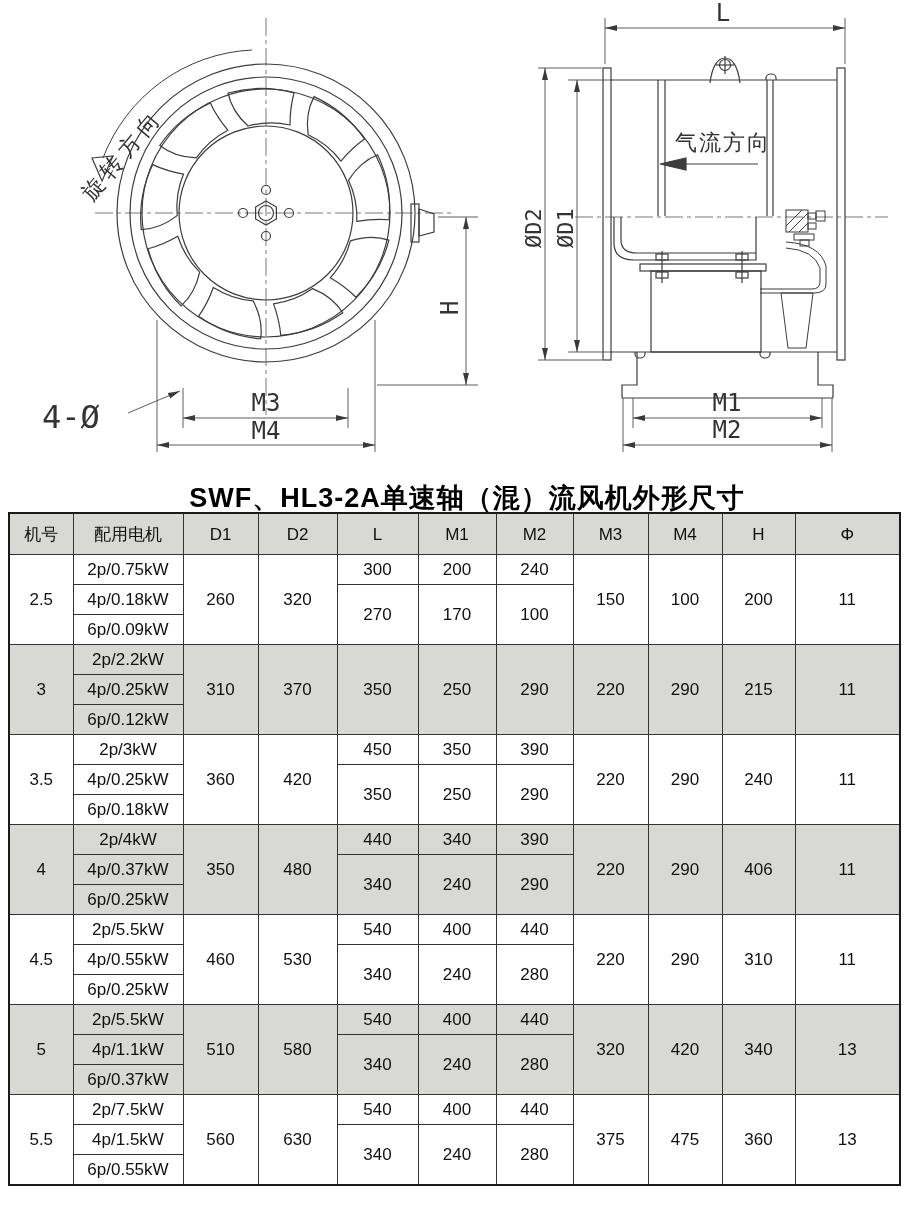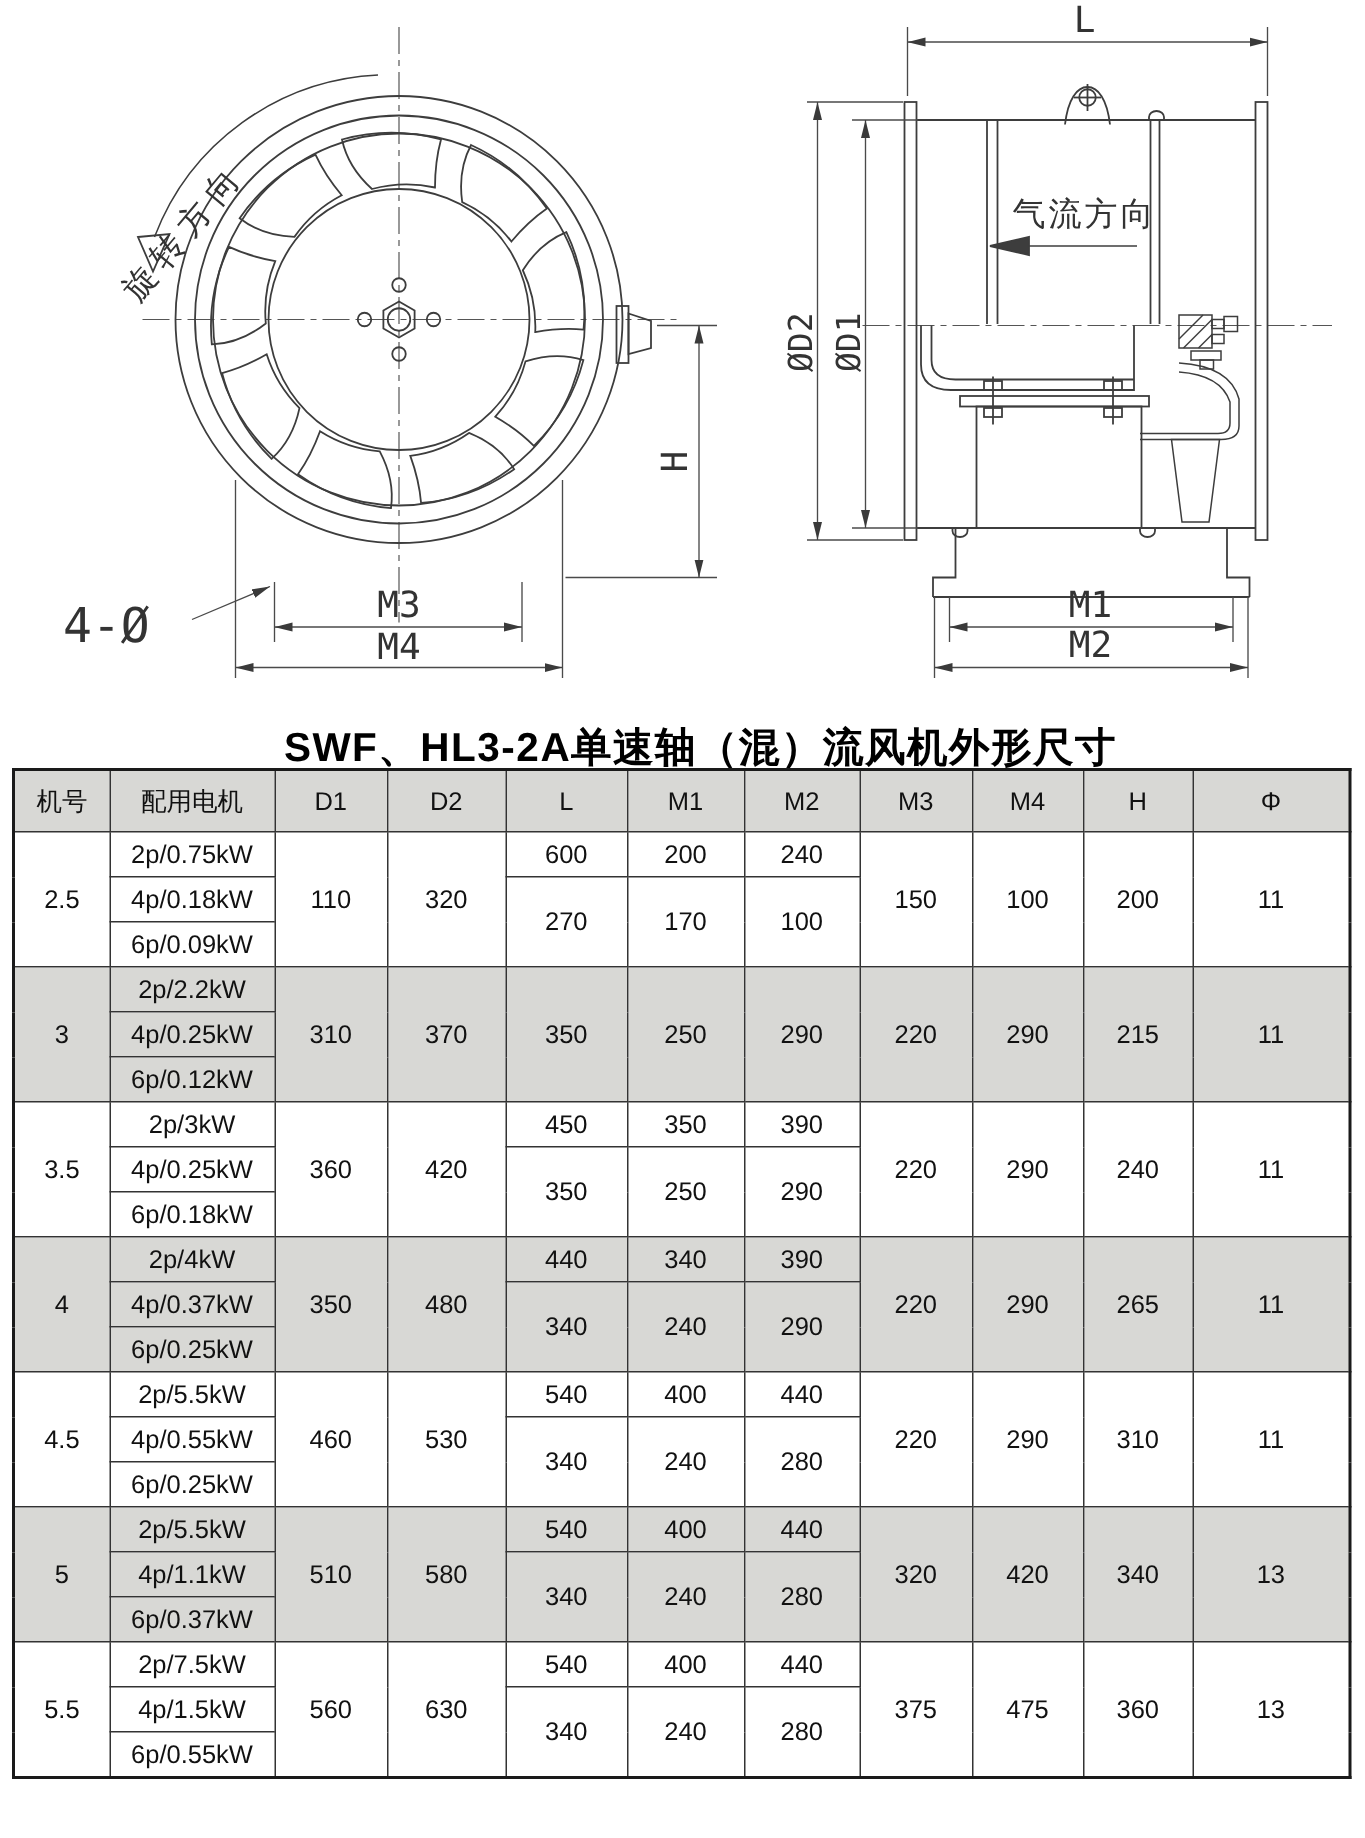--- a/index.html
+++ b/index.html
@@ -232,23 +232,23 @@
           <td>M3</td>
           <td>M4</td>
           <td>H</td>
           <td>Φ</td>
         </tr>
       </thead>
     <tbody>
         <tr>
           <td rowspan="3">2.5</td>
           <td>2p/0.75kW</td>
-          <td rowspan="3">110</td>
+          <td rowspan="3">260</td>
           <td rowspan="3">320</td>
-          <td rowspan="1">600</td>
+          <td rowspan="1">300</td>
           <td rowspan="1">200</td>
           <td rowspan="1">240</td>
           <td rowspan="3">150</td>
           <td rowspan="3">100</td>
           <td rowspan="3">200</td>
           <td rowspan="3">11</td>
         </tr>
         <tr>
           <td>4p/0.18kW</td>
           <td rowspan="2">270</td>
@@ -302,21 +302,21 @@
         <tr class="shaded">
           <td rowspan="3">4</td>
           <td>2p/4kW</td>
           <td rowspan="3">350</td>
           <td rowspan="3">480</td>
           <td rowspan="1">440</td>
           <td rowspan="1">340</td>
           <td rowspan="1">390</td>
           <td rowspan="3">220</td>
           <td rowspan="3">290</td>
-          <td rowspan="3">265</td>
+          <td rowspan="3">406</td>
           <td rowspan="3">11</td>
         </tr>
         <tr class="shaded">
           <td>4p/0.37kW</td>
           <td rowspan="2">340</td>
           <td rowspan="2">240</td>
           <td rowspan="2">290</td>
         </tr>
         <tr class="shaded">
           <td>6p/0.25kW</td>

